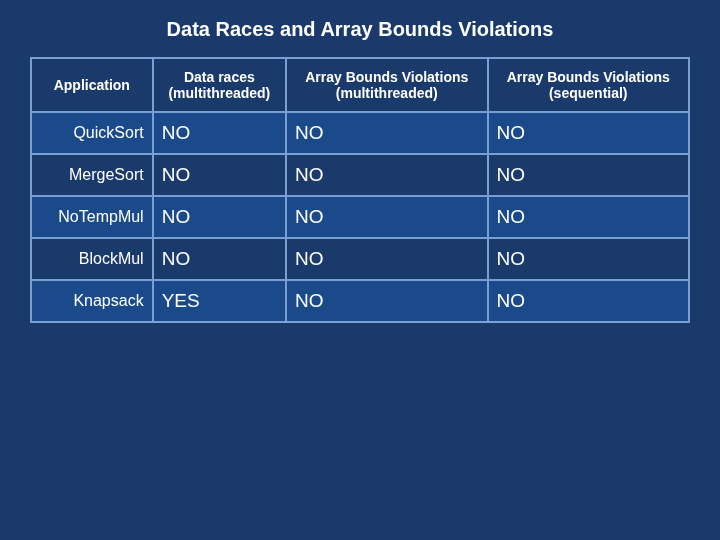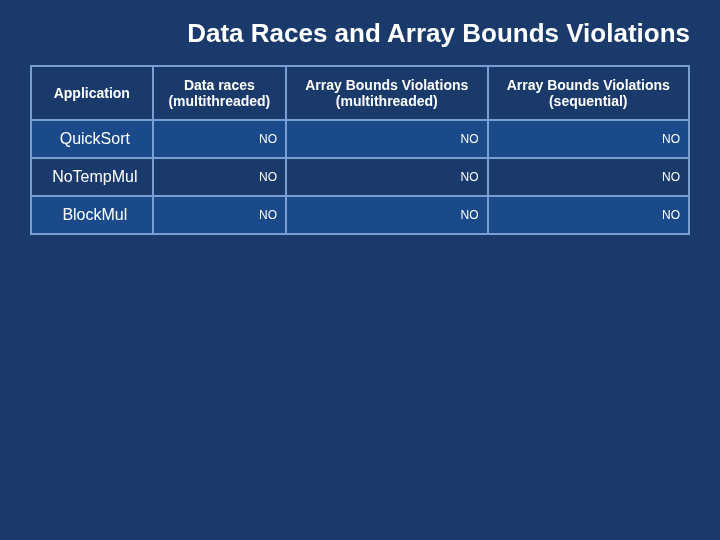--- a/index.html
+++ b/index.html
@@ -11,23 +11,23 @@
       font-family: Arial, sans-serif;
       display: flex;
       flex-direction: column;
       align-items: center;
       padding: 18px 30px;
       overflow: hidden;
     }
 
     .page-title {
       color: #ffffff;
-      font-size: 26px;
+      font-size: 20px;
       font-weight: bold;
-      text-align: right;
+      text-align: center;
       width: 100%;
       margin-bottom: 16px;
     }
 
     .table-container {
       width: 100%;
     }
 
     table {
       width: 100%;
@@ -56,29 +56,29 @@
     tbody tr:nth-child(odd) {
       background-color: #1a4a8a;
     }
 
     tbody tr:nth-child(even) {
       background-color: #1a3a6b;
     }
 
     tbody td {
       color: #ffffff;
-      font-size: 12px;
-      text-align: right;
+      font-size: 19px;
+      text-align: left;
       padding: 9px 8px;
       border: 2px solid #7a9fd4;
       vertical-align: middle;
     }
 
     tbody td.app-name {
-      text-align: center;
+      text-align: right;
       padding-left: 14px;
       font-size: 16px;
       font-weight: 500;
     }
   </style>
 </head>
 <body>
 
 <h1 class="page-title">Data Races and Array Bounds Violations</h1>
 
@@ -93,26 +93,38 @@
       </tr>
     </thead>
     <tbody id="table-body">
     <tr>
           <td class="app-name">QuickSort</td>
           <td>NO</td>
           <td>NO</td>
           <td>NO</td>
         </tr>
         <tr>
+          <td class="app-name">MergeSort</td>
+          <td>NO</td>
+          <td>NO</td>
+          <td>NO</td>
+        </tr>
+        <tr>
           <td class="app-name">NoTempMul</td>
           <td>NO</td>
           <td>NO</td>
           <td>NO</td>
         </tr>
         <tr>
           <td class="app-name">BlockMul</td>
           <td>NO</td>
           <td>NO</td>
           <td>NO</td>
         </tr>
+        <tr>
+          <td class="app-name">Knapsack</td>
+          <td>YES</td>
+          <td>NO</td>
+          <td>NO</td>
+        </tr>
       </tbody>
   </table>
 </div>
 
 </body></html>

